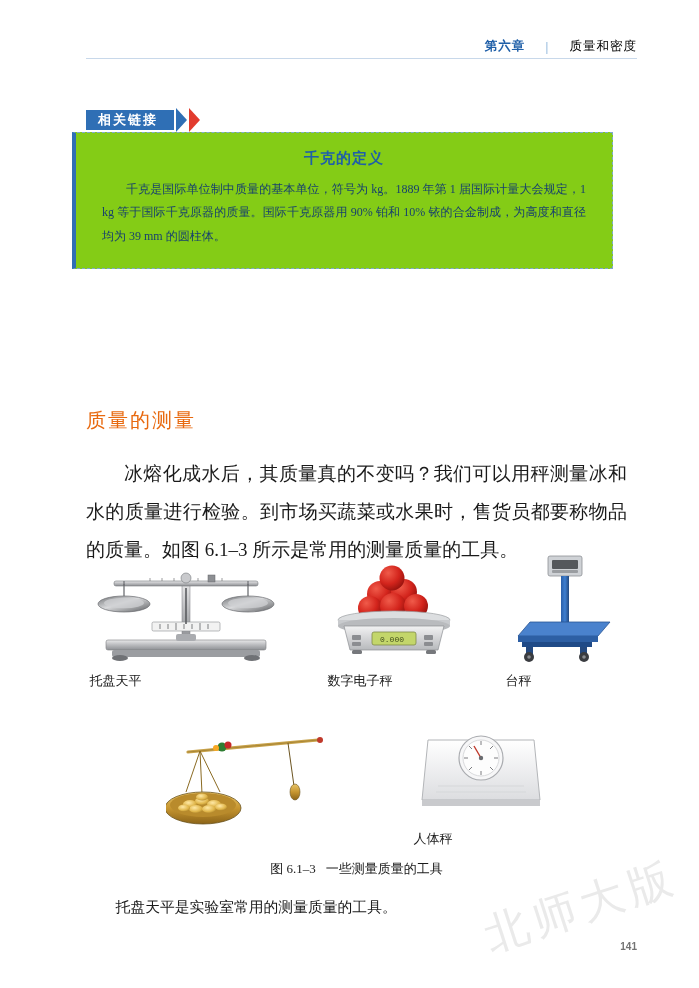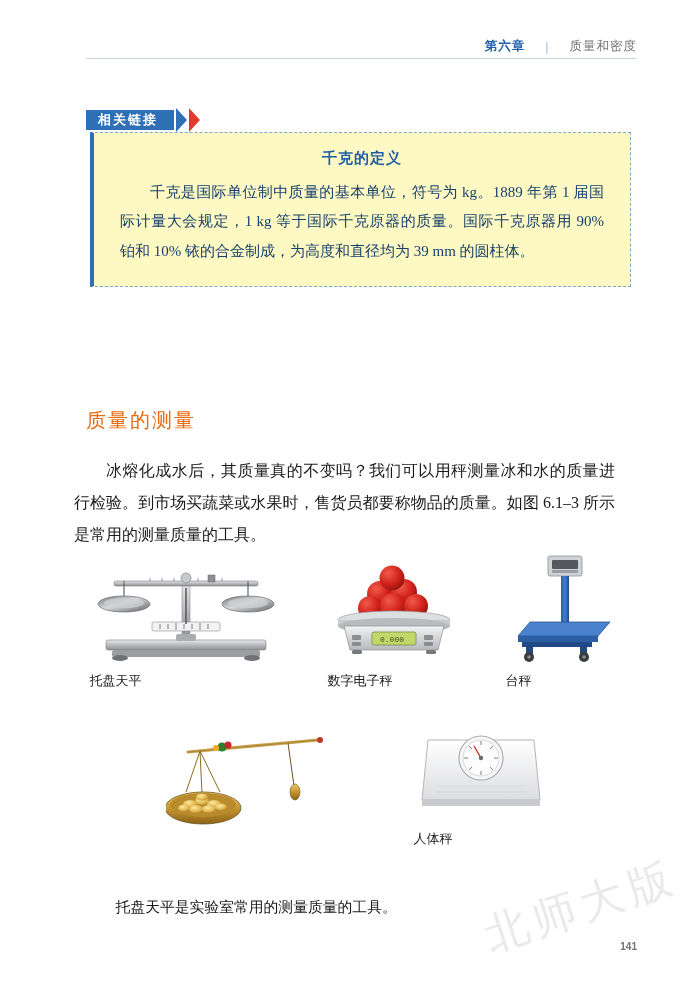--- a/index.html
+++ b/index.html
@@ -30,21 +30,21 @@
     letter-spacing: 1px;
   }
   .header .chap {
     color: #1f5fa8;
     font-weight: bold;
   }
   .header .sep {
     color: #9dbfe0;
   }
   .header .title {
-    color: #737373;
+    color: #000000;
   }
   .header-rule {
     position: absolute;
     top: 58px;
     left: 86px;
     right: 62px;
     height: 1px;
     background: #c8d8ea;
   }
 
@@ -79,39 +79,39 @@
     border-left: 11px solid #2f6fb5;
   }
   .link-banner .arrow2 {
     border-left: 11px solid #e23b2e;
   }
 
   
   .infobox {
     position: absolute;
     top: 132px;
-    left: 90px;
+    left: 72px;
     width: 541px;
     box-sizing: border-box;
     border: 1px dashed #7fa8cf;
     border-left: 4px solid #2f6fb5;
-    background: #fef9c3;
+    background: #84cc16;
     padding: 16px 26px 18px 26px;
   }
   .infobox .box-title {
     text-align: center;
     color: #1f5fa8;
     font-size: 15px;
     font-weight: bold;
     margin-bottom: 10px;
     letter-spacing: 1px;
   }
   .infobox p {
     margin: 0 0 2px 0;
-    font-size: 15px;
+    font-size: 12px;
     line-height: 1.95;
     text-indent: 2em;
     text-align: justify;
     color: #17406e;
   }
   .infobox p.p2 { margin-top: 6px; }
   sup { font-size: 0.68em; vertical-align: super; }
 
   
   .section-heading {
@@ -122,23 +122,23 @@
     font-size: 20px;
     font-weight: normal;
     color: #e8690f;
     letter-spacing: 2px;
   }
 
   
   .body-para {
     position: absolute;
     top: 455px;
-    left: 74px;
+    left: 86px;
     width: 541px;
-    font-size: 16px;
+    font-size: 19px;
     line-height: 2.0;
     text-indent: 2em;
     text-align: justify;
   }
 
   
   .figure {
     position: absolute;
     top: 548px;
     left: 86px;
@@ -484,19 +484,22 @@
           <g stroke="#d6d7da" stroke-width="1.2">
             <line x1="24" y1="80" x2="110" y2="80"></line>
             <line x1="22" y1="86" x2="112" y2="86"></line>
           </g>
         </svg>
       </div>
       <div class="fig-caption-item">人体秤</div>
     </div>
   </div>
 
+  <div class="fig-caption">
+    <span class="num">图 6.1–3</span><span>一些测量质量的工具</span>
+  </div>
 </div>
 
 <div class="closing">托盘天平是实验室常用的测量质量的工具。</div>
 
 <div class="page-num">141</div>
 
 <div class="watermark">北师大版</div>
 
 </body></html>

